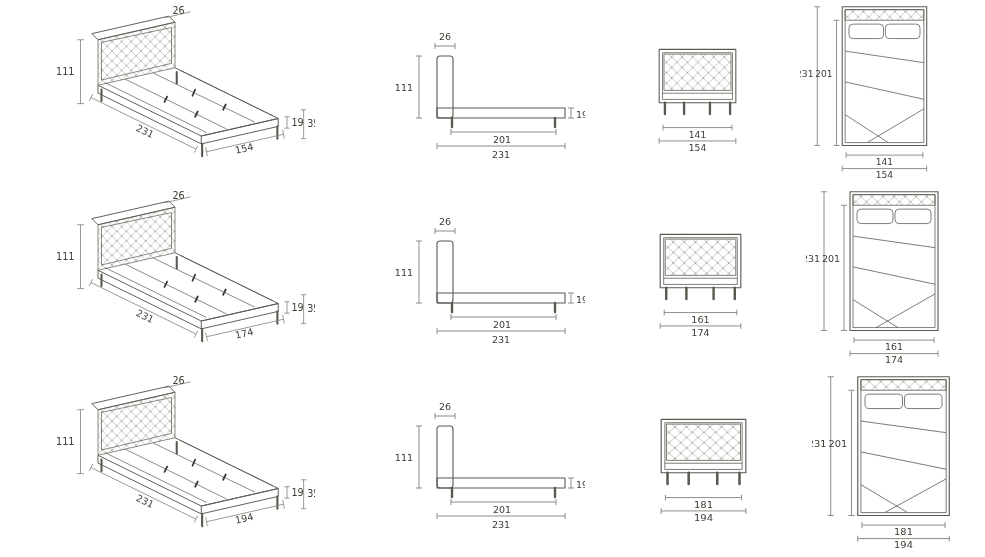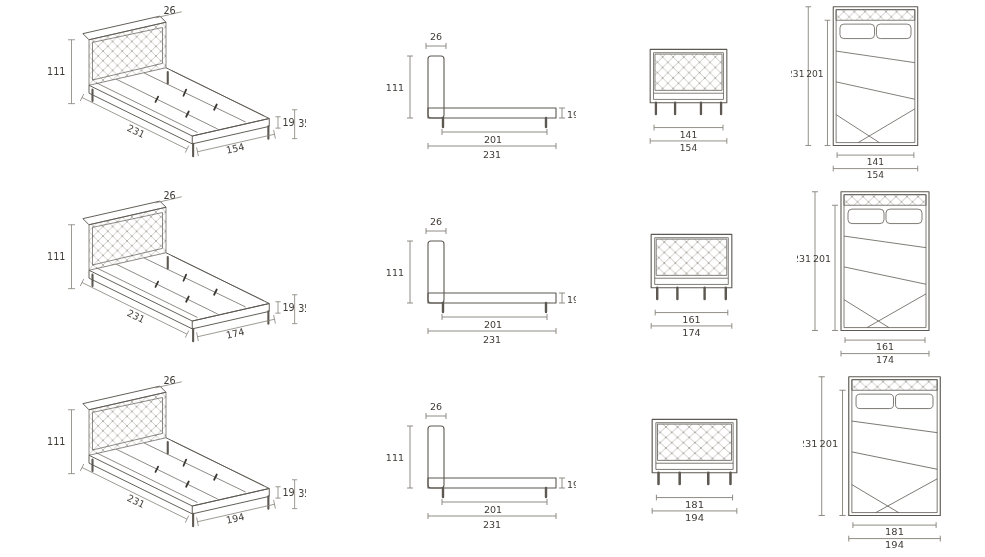--- a/index.html
+++ b/index.html
@@ -1,20 +1,20 @@
 <!DOCTYPE html>
 <html><head>
 <meta charset="utf-8">
 <style>
   html,body{margin:0;padding:0;background:#ffffff;}
   .sheet{
     width:985px;height:557px;background:#ffffff;overflow:hidden;
     font-family:"DejaVu Sans",sans-serif;position:relative;
   }
-  .row{display:flex;align-items:flex-start;height:185px;padding-left:26px;box-sizing:border-box;}
+  .row{display:flex;align-items:flex-start;height:185px;padding-left:35px;box-sizing:border-box;}
   .row:last-child{height:187px;}
   svg.panel{display:block;}
   .persp{width:280px;margin-top:3px;margin-right:80px;}
   .side{width:190px;margin-top:28px;margin-right:55px;}
   .front{margin-top:36px;margin-right:45px;}
   .top{margin-top:1px;}
   
   .bed{fill:none;stroke:#5d5952;stroke-width:1.1;stroke-linejoin:round;}
   .thin{stroke-width:0.8;}
   .tuftfill{fill:url(#tuft);}

